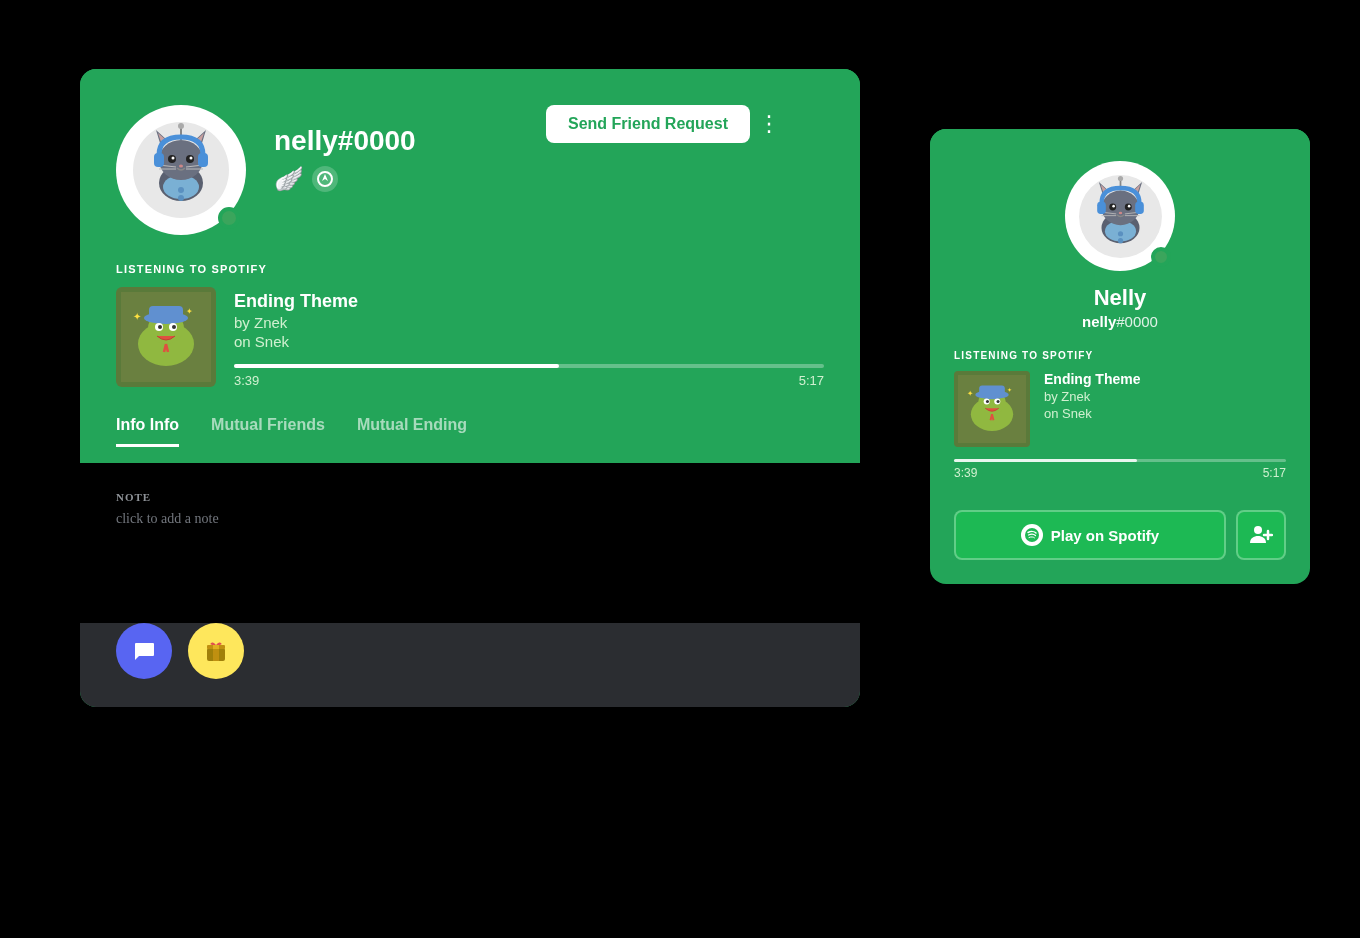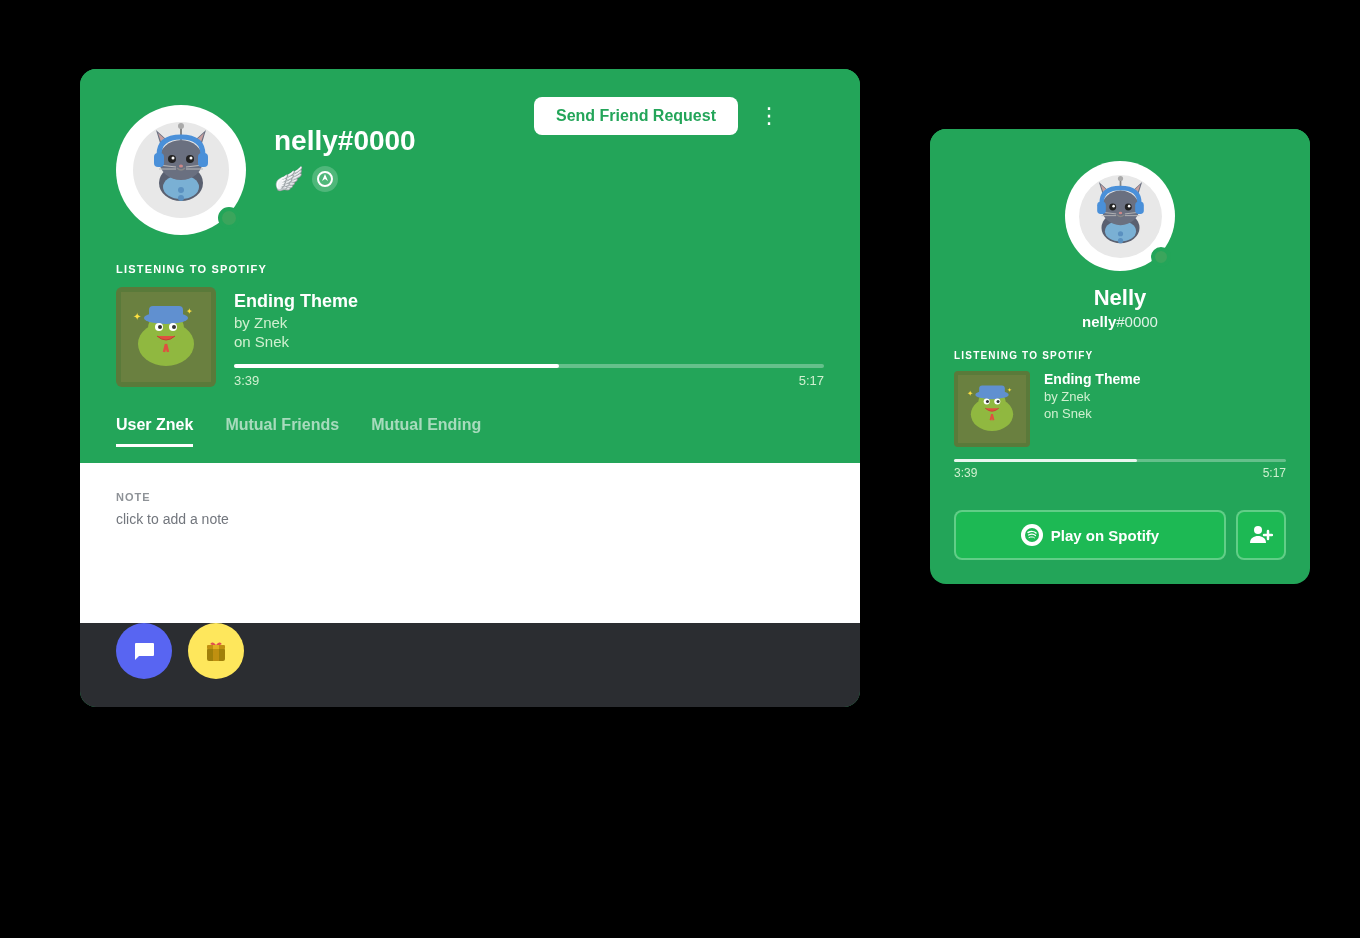--- a/index.html
+++ b/index.html
@@ -89,25 +89,24 @@
       margin-top: 8px;
       align-items: center;
     }
 
     .badge-icon {
       font-size: 22px;
     }
 
     .send-friend-btn-area {
       position: absolute;
-      top: 28px;
+      top: 36px;
       right: 70px;
       display: flex;
       align-items: center;
-      gap: 12px;
     }
 
     .send-friend-btn {
       background: #fff;
       color: #23a559;
       border: none;
       border-radius: 8px;
       padding: 10px 22px;
       font-size: 16px;
       font-weight: 600;
@@ -220,24 +219,25 @@
       border-bottom: 3px solid transparent;
     }
 
     .tab.active {
       color: #fff;
       border-bottom: 3px solid #fff;
     }
 
     
     .card-back-bottom {
-      background: #ffffff;
+      background: #000000;
       margin-top: 16px;
       padding: 28px 36px;
       min-height: 160px;
+      font-family: Liberation Serif, serif;
     }
 
     .note-label {
       font-size: 11px;
       font-weight: 700;
       color: #8e9297;
       letter-spacing: 1px;
       text-transform: uppercase;
       margin-bottom: 8px;
     }
@@ -579,21 +579,21 @@
             <div class="progress-times">
               <span>3:39</span>
               <span>5:17</span>
             </div>
           </div>
         </div>
       </div>
     </div>
 
     <div class="tabs-section">
-      <div class="tab active">User Znek</div>
+      <div class="tab active">Info Info</div>
       <div class="tab">Mutual Friends</div>
       <div class="tab">Mutual Ending</div>
     </div>
 
     <div class="card-back-bottom">
       <div class="note-label">NOTE</div>
       <div class="note-input">click to add a note</div>
     </div>
 
     <div class="card-back-footer">

